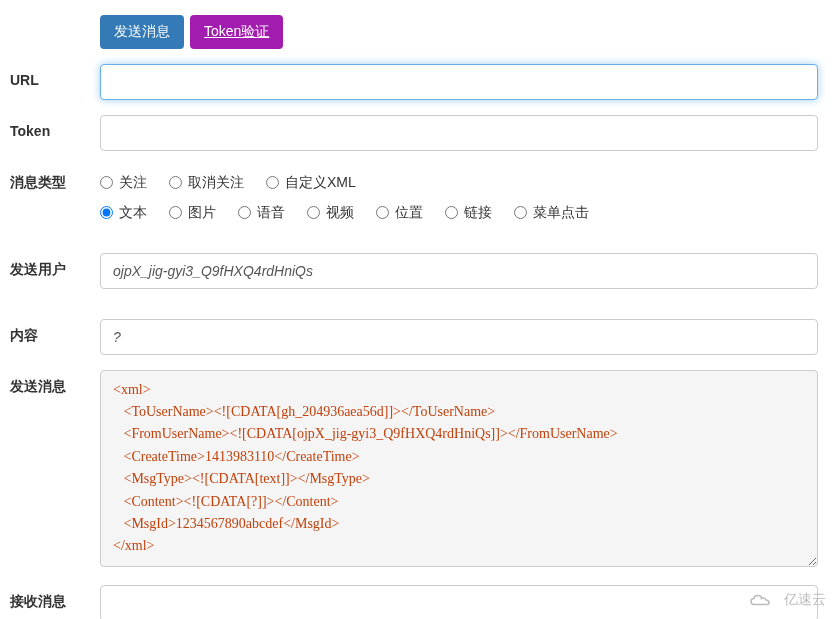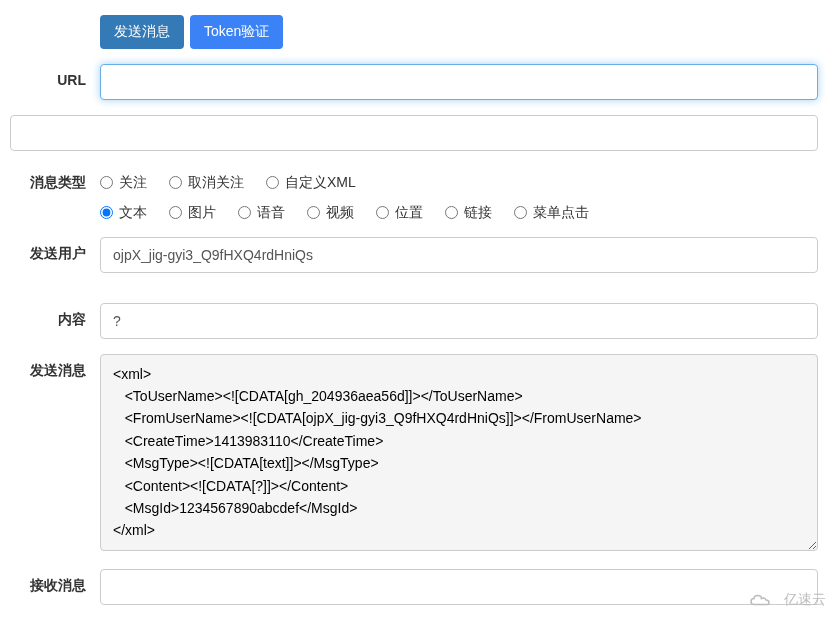--- a/index.html
+++ b/index.html
@@ -10,21 +10,21 @@
       background: #fff;
       padding: 15px 10px;
     }
     .form-group {
       display: flex;
       align-items: flex-start;
       margin-bottom: 15px;
     }
     .form-label {
       width: 90px;
-      text-align: right;
+      text-align: left;
       padding-right: 14px;
       padding-top: 8px;
       font-weight: bold;
       color: #333;
       flex-shrink: 0;
     }
     .form-control-wrap {
       flex: 1;
       min-width: 0;
       padding-right: 8px;
@@ -37,61 +37,62 @@
       display: inline-block;
       padding: 7px 14px;
       font-size: 14px;
       color: #fff;
       border: none;
       border-radius: 4px;
       cursor: pointer;
       line-height: 1.4;
     }
     .btn-primary { background: #337ab7; }
-    .btn-warning { background: #3b82f6; }
+    .btn-warning { background: #a21caf; text-decoration: underline; }
     .form-input {
       width: 100%;
       height: 36px;
       padding: 6px 12px;
       font-size: 14px;
       line-height: 1.4;
       color: #555;
       background: #fff;
       border: 1px solid #ccc;
       border-radius: 4px;
+      font-style: italic;
     }
     .focused {
       border-color: #66afe9;
       box-shadow: 0 0 8px rgba(102,175,233,0.6);
     }
     .form-textarea {
       width: 100%;
       padding: 8px 12px;
       font-size: 14px;
       line-height: 1.6;
-      color: #000000;
+      color: #c2410c;
       background: #f5f5f5;
       border: 1px solid #ccc;
       border-radius: 4px;
       resize: vertical;
-      font-family: Liberation Sans, sans-serif;
+      font-family: Liberation Serif, serif;
       min-height: 160px;
       white-space: pre;
       overflow-x: auto;
     }
     .radio-group {
       padding-top: 8px;
     }
     .radio-row {
       display: flex;
       flex-wrap: wrap;
       gap: 22px;
       margin-bottom: 12px;
     }
-    .radio-row:last-child { margin-bottom: 0; }
+    .radio-row:last-child { margin-bottom: 16px; }
     .radio-item {
       display: flex;
       align-items: center;
       gap: 6px;
       cursor: pointer;
       color: #333;
       justify-content: space-between;
     }
     .radio-item input[type="radio"] {
       margin: 0;
@@ -125,20 +126,21 @@
 </div>
 
 <div class="form-group">
   <div class="form-label">URL</div>
   <div class="form-control-wrap">
     <input type="text" class="form-input focused" value="" style="">
   </div>
 </div>
 
 <div class="form-group">
+  <div class="form-label">Token</div>
   <div class="form-control-wrap">
     <input type="text" class="form-input" value="" style="">
   </div>
 </div>
 
 <div class="form-group">
   <div class="form-label">消息类型</div>
   <div class="form-control-wrap radio-group">
     <div class="radio-row">
       <label class="radio-item">

